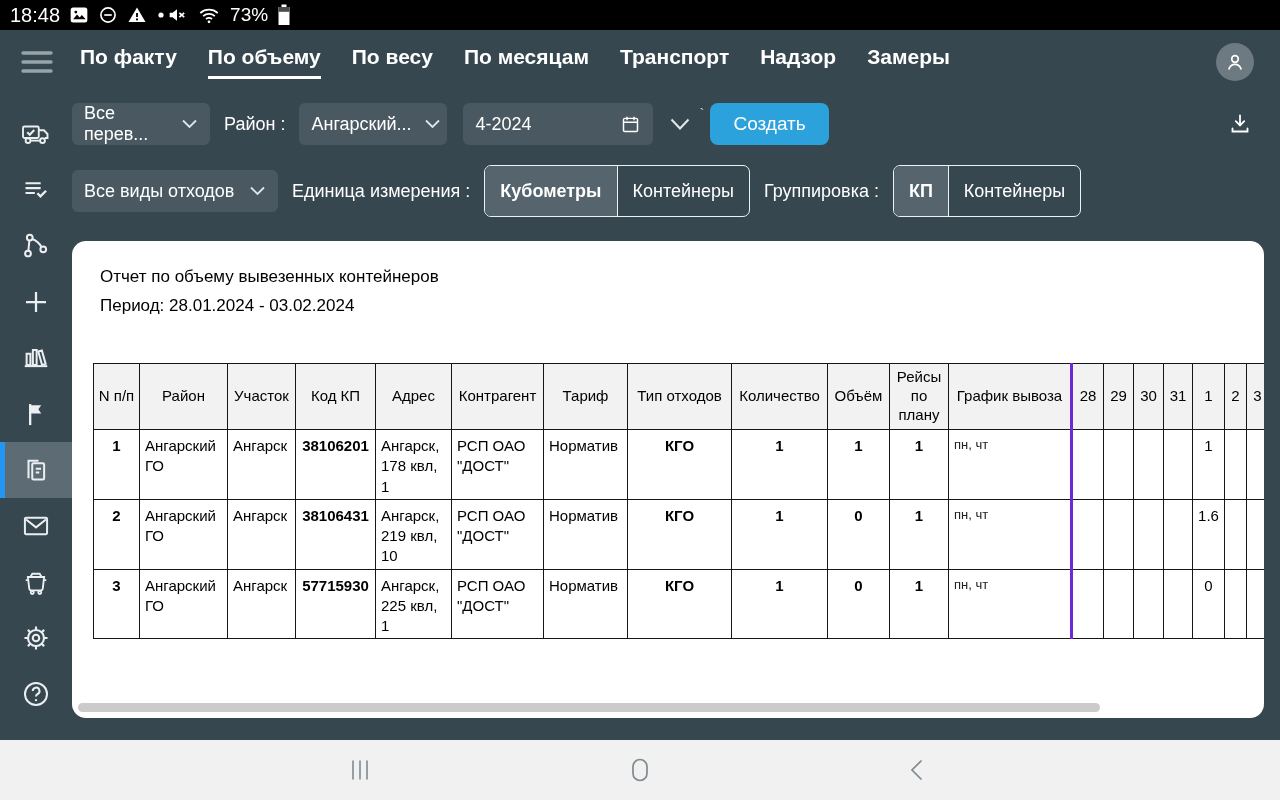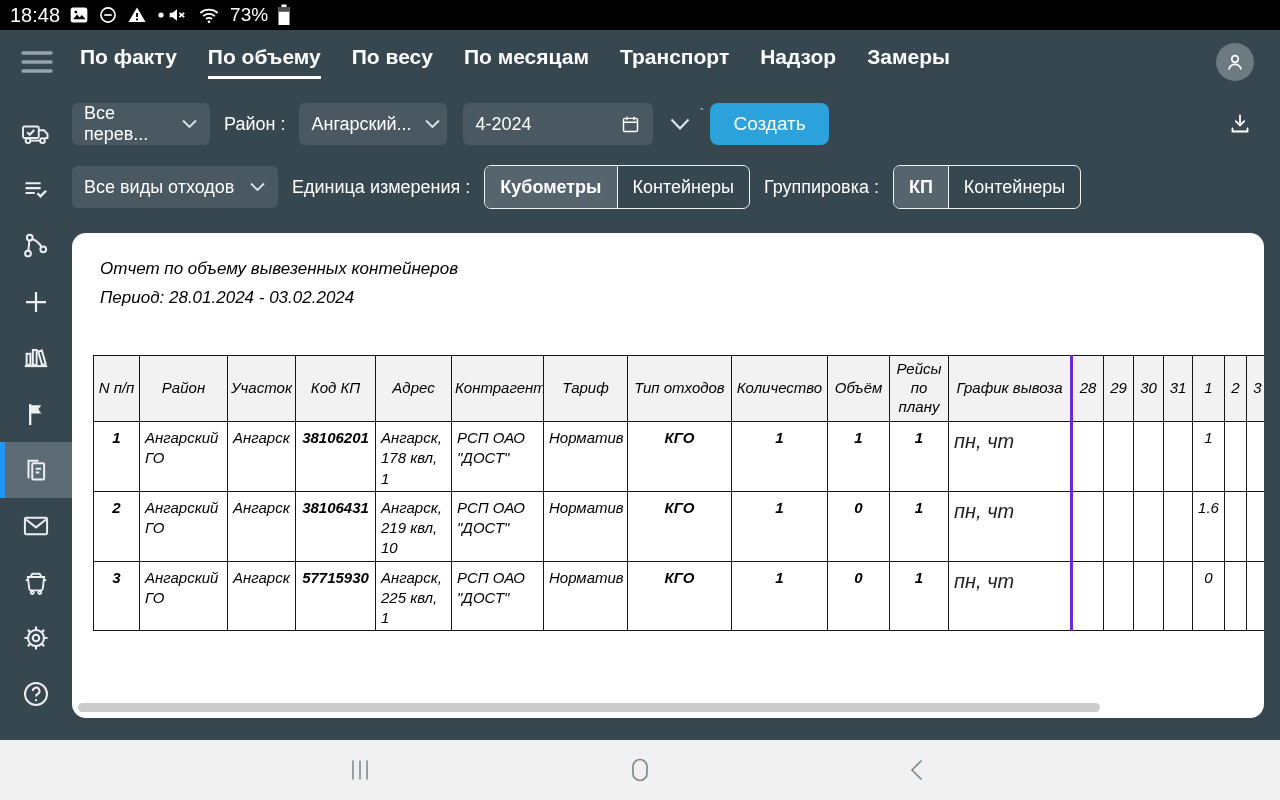--- a/index.html
+++ b/index.html
@@ -42,39 +42,39 @@
   .w-carrier { width:138px; }
   .w-district { width:148px; margin-left:14px; }
   .w-date { width:190px; margin-left:16px; }
   .w-waste { min-width:206px; }
   .flabel { color:#fff; font-size:18px; margin-left:14px; white-space:nowrap; }
   .lone-chev { color:#e3e9ec; margin-left:16px; }
   .stray { color:#cfd8dc; font-size:15px; align-self:flex-start; margin:2px 0 0 8px; }
   .create-btn { margin-left:6px; height:42px; padding:0 23px; background:#2ba2db; color:#fff;
     font-size:19px; border:none; border-radius:8px; font-family:inherit; cursor:pointer; }
   .download { margin-left:auto; margin-right:12px; color:#fff; cursor:pointer; }
-  .seg { display:flex; height:44px; border:1px solid #eef1f2; border-radius:7px; overflow:hidden; margin-left:14px; }
+  .seg { display:flex; height:52px; border:1px solid #eef1f2; border-radius:7px; overflow:hidden; margin-left:14px; }
   .seg-item { display:flex; align-items:center; padding:0 15px; color:#fff; font-size:18px;
     border-left:1px solid #eef1f2; cursor:pointer; }
   .seg-item:first-child { border-left:none; }
   .seg-item.selected { background:#55646d; font-weight:bold; }
   
   .card { position:relative; background:#fff; border-radius:14px; margin-top:24px; margin-bottom:22px;
-    flex:1; overflow:hidden; color:#000;font-style:italic; }
+    flex:1; overflow:hidden; color:#000; }
   .card-title { font-size:17px; margin:26px 0 0 28px; }
   .card-period { font-size:17px; margin:9px 0 0 28px; }
   table.report { border-collapse:collapse; table-layout:fixed; margin:47px 0 0 21px; width:1175px; }
   .report th, .report td { border:1px solid #161616; font-size:15px; overflow:hidden; }
   .report th { background:#f2f2f2; font-weight:normal; height:66px; text-align:center; vertical-align:middle; padding:2px 3px; line-height:1.25; }
   .report td { height:66px; vertical-align:top; padding:6px 5px 2px 5px; line-height:1.35; background:#fff; }
   .report td.left { text-align:left; }
   .report td.center { text-align:center; }
   .report td.bold { font-weight:bold; }
   .report .thick { border-left:3px solid #6d28d9; }
-  .report td.sched { font-size:20px; color:#222; }
+  .report td.sched { font-size:13px; color:#222; }
   .hscroll { position:absolute; bottom:6px; left:6px; width:1022px; height:9px; border-radius:5px; background:#cbcbcb; }
   
   .android-nav { position:absolute; bottom:0; left:0; right:0; height:60px; background:#f1f1f1; }
   .anav-icon { position:absolute; top:18px; color:#7f8a8f; cursor:pointer; }
   .anav-recents { left:347px; }
   .anav-home { left:627px; }
   .anav-back { left:907px; }
 </style>
 </head>
 <body>

